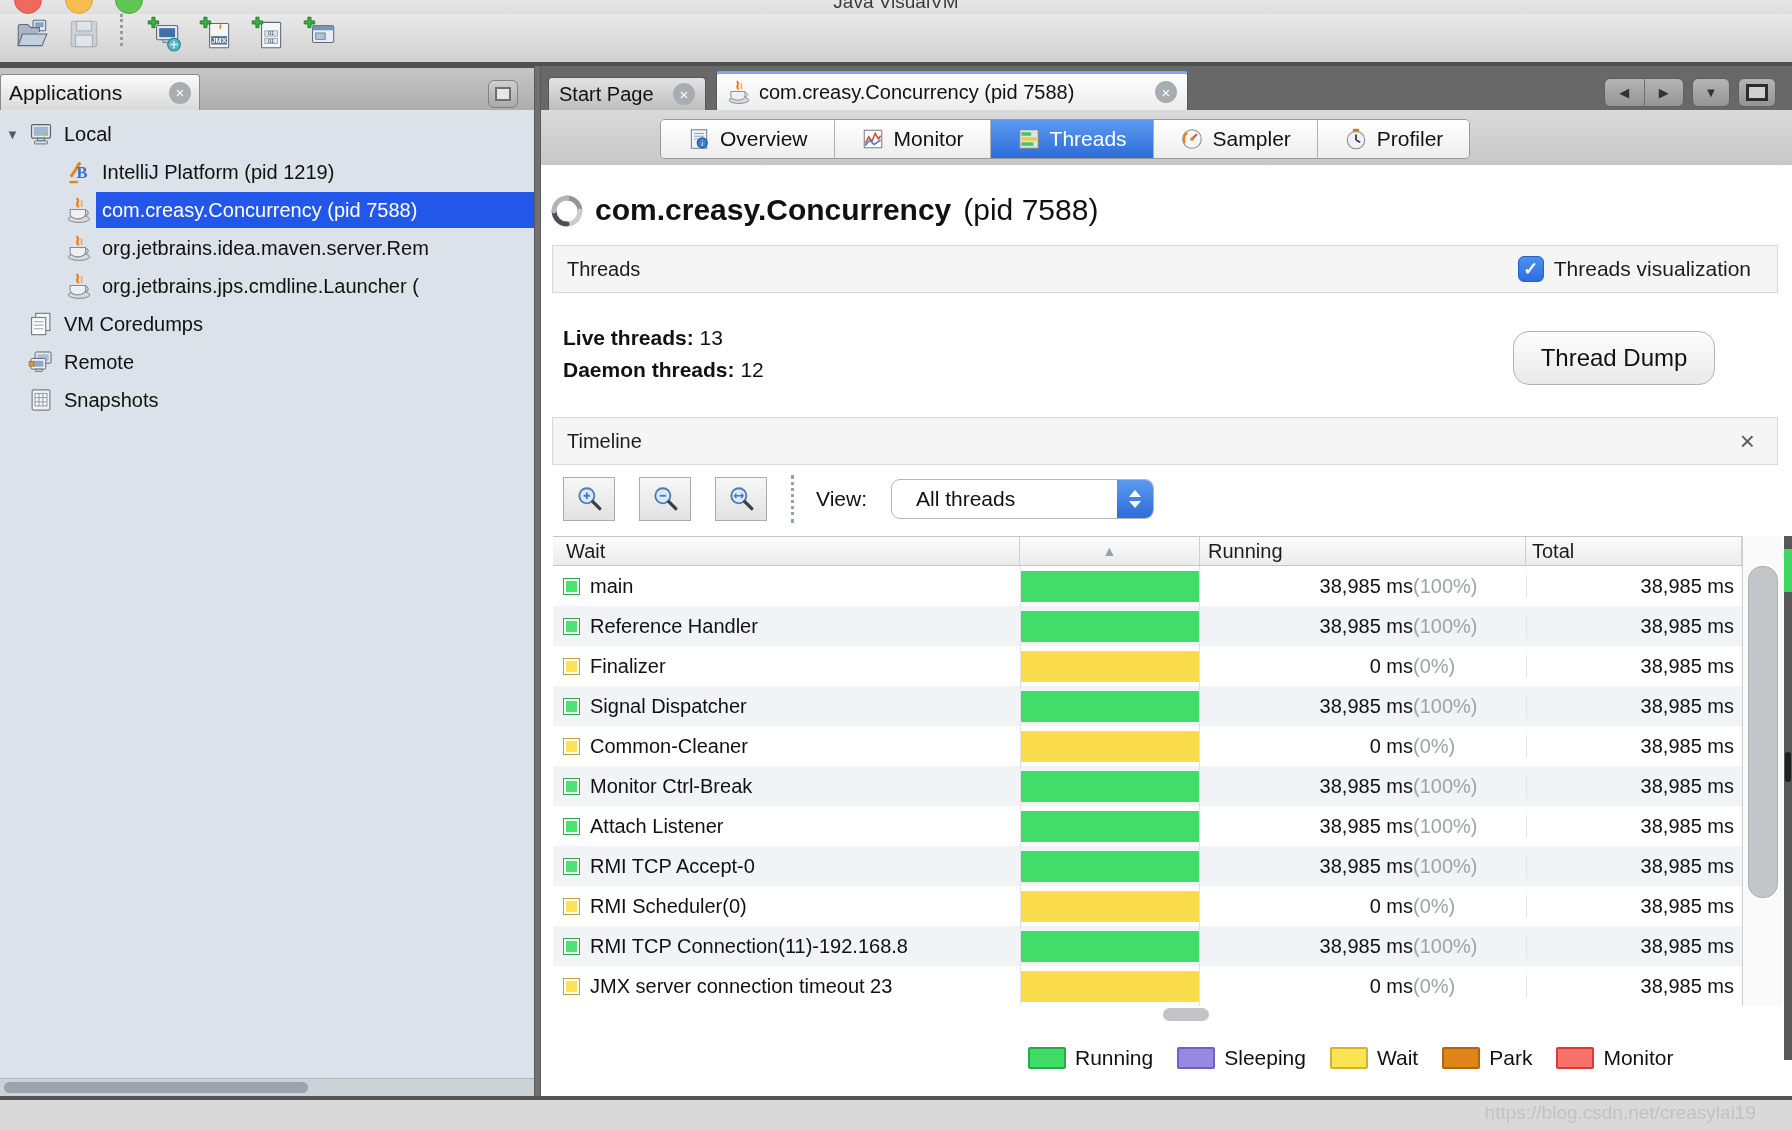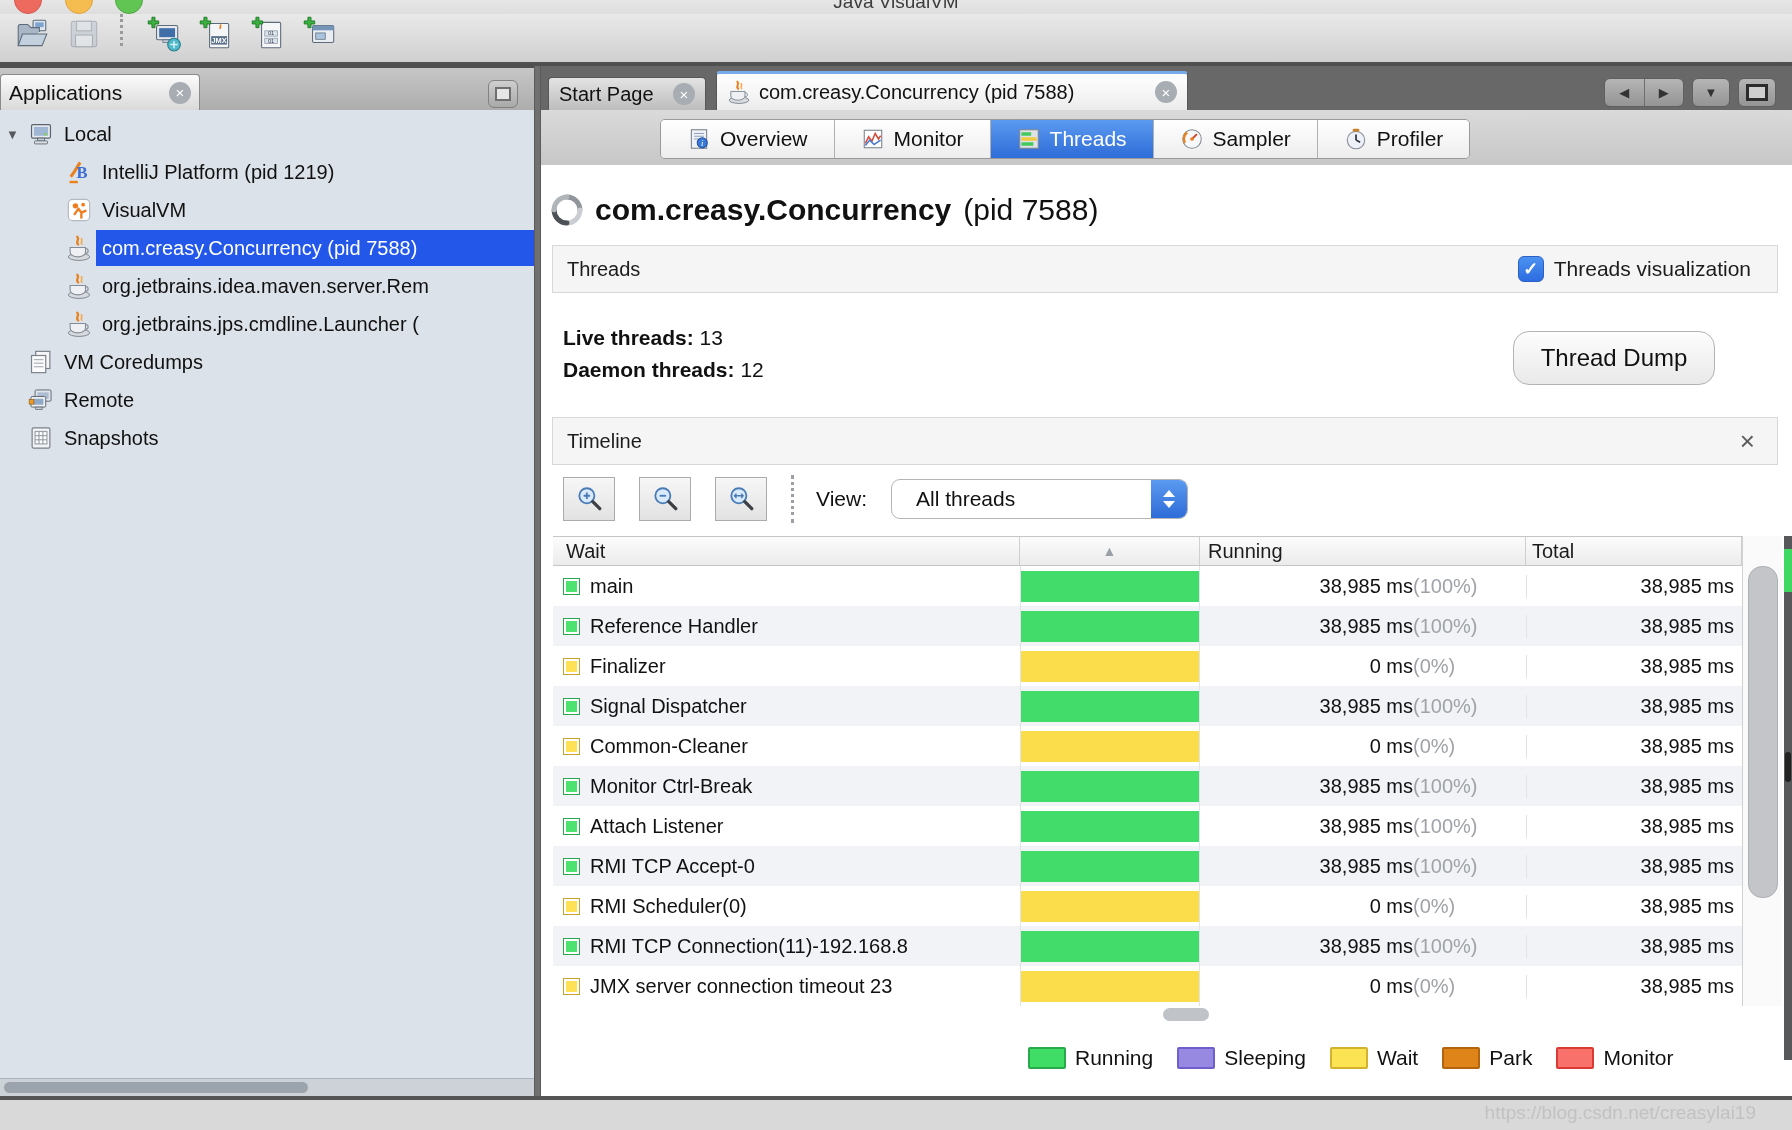--- a/index.html
+++ b/index.html
@@ -73,21 +73,21 @@
   
   #subtab-strip{left:541px;top:110px;width:1251px;height:55px;background:linear-gradient(#dadada,#c7c7c7)}
   #main-white{left:541px;top:165px;width:1251px;height:931px;background:#fff}
   #subtabs{left:660px;top:119px;height:38px;display:flex;border:1px solid #999;border-radius:5px;overflow:hidden}
   .seg{display:flex;align-items:center;gap:9px;padding:0 26px;font-size:21px;
        background:linear-gradient(#ffffff,#ededed);border-left:1px solid #b0b0b0}
   .seg:first-child{border-left:none}
   .seg.selected{background:linear-gradient(#5b9af0,#2e6cd8);color:#fff}
   .seg svg{width:24px;height:24px}
 
-  #app-title{left:551px;top:193px;display:flex;align-items:center;gap:12px}
+  #app-title{left:551px;top:193px;display:flex;align-items:flex-end;gap:12px}
   #app-title svg{width:32px;height:32px}
   #app-title .t1{font-size:30px;font-weight:bold}
   #app-title .t2{font-size:30px}
 
   .section-bar{left:552px;width:1226px;height:48px;background:#f5f5f6;
                border:1px solid #d8d8d8;box-sizing:border-box;display:flex;align-items:center;font-size:20px;color:#1c1c1c}
   #threads-bar{top:245px}
   #timeline-bar{top:417px}
   .section-bar .lbl{margin-left:14px}
   #cb-box{margin-left:auto;width:26px;height:26px;border-radius:6px;
@@ -101,21 +101,21 @@
   #dump-btn{left:1513px;top:331px;width:202px;height:54px;border-radius:16px;
             background:linear-gradient(#fdfdfd,#e9e9e9);border:1px solid #b3b3b3;box-sizing:border-box;
             display:flex;align-items:center;justify-content:center;font-size:24px}
 
   #tl-toolbar{left:563px;top:475px;display:flex;align-items:center}
   .zbtn{width:52px;height:44px;background:linear-gradient(#f7f7f7,#e2e2e2);border:1px solid #ababab;
         box-sizing:border-box;display:flex;align-items:center;justify-content:center;margin-right:24px}
   .zbtn svg{width:28px;height:28px}
   #tl-sep{height:48px;border-left:3px dotted #9aa0a6;margin:0 22px 0 0}
   #view-label{font-size:21px;margin-right:24px}
-  #view-select{width:297px;height:40px;border:1px solid #b5b5b5;border-radius:9px;background:#fff;
+  #view-select{width:263px;height:40px;border:1px solid #b5b5b5;border-radius:9px;background:#fff;
                display:flex;align-items:center;box-sizing:border-box;overflow:hidden}
   #view-value{font-size:21px;margin-left:24px}
   #view-step{margin-left:auto;width:36px;height:100%;background:linear-gradient(#5b9af0,#2e6cd8);
              display:flex;flex-direction:column;align-items:center;justify-content:center;gap:4px}
   .arr-up{width:0;height:0;border-left:6px solid transparent;border-right:6px solid transparent;border-bottom:7px solid #fff}
   .arr-dn{width:0;height:0;border-left:6px solid transparent;border-right:6px solid transparent;border-top:7px solid #fff}
 
   
   #thead{left:553px;top:536px;width:1229px;height:30px;display:flex;
          background:linear-gradient(#fcfcfc,#ebebeb);border-top:1px solid #c6c6c6;border-bottom:1px solid #c6c6c6;
@@ -296,32 +296,20 @@
 
     <span class="ticon">
         <svg viewBox="0 0 22 22" style="width: 26px; height: 26px; display: block;">
           <path d="M4 15 C9 9 9 7 12 3" stroke="#e8821e" stroke-width="2.6" fill="none"></path>
           <path d="M3 19.5 h7" stroke="#e8821e" stroke-width="2"></path>
           <text x="13.5" y="16" text-anchor="middle" font-size="14" font-weight="bold" fill="#3b6fd4" font-family="Liberation Serif,serif">B</text>
         </svg>
       </span>
     <span class="tlabel">IntelliJ Platform (pid 1219)</span>
   </div>
-    <div class="tree-item lvl1">
-
-    <span class="ticon">
-        <svg viewBox="0 0 22 22" style="width: 26px; height: 26px; display: block;">
-          <rect x="2" y="2" width="18" height="18" rx="3.5" fill="#fff" stroke="#b5bac0"></rect>
-          <circle cx="8" cy="7.5" r="2.3" fill="#ef7d20"></circle>
-          <circle cx="14.5" cy="6.5" r="1.6" fill="#ef7d20"></circle>
-          <path d="M10.5 10 l2.5 3.2 v4.3 M10.5 10 l-3.2 4.5 M13 13.2 l3.5-1.5" stroke="#ef7d20" stroke-width="2" fill="none" stroke-linecap="round"></path>
-        </svg>
-      </span>
-    <span class="tlabel">VisualVM</span>
-  </div>
     <div class="tree-item lvl1 selected">
     <div class="sel-bg"></div>
 
     <span class="ticon">
         <svg viewBox="0 0 22 22" style="width: 26px; height: 26px; display: block;">
           <ellipse cx="11" cy="18.5" rx="9" ry="3" fill="#d7dbe0" stroke="#7d838c" stroke-width="0.8"></ellipse>
           <path d="M3.5 10.5 h13 v4.2 a6.5 3.8 0 0 1 -13 0 z" fill="#eef0f3" stroke="#868c95" stroke-width="0.9"></path>
           <path d="M16.5 11.5 c3 .2 3 3.8 0 4" fill="none" stroke="#868c95" stroke-width="0.9"></path>
           <path d="M9.5 1.5 c2.5 2.6 -2 3.8 .8 6.6" fill="none" stroke="#e8821e" stroke-width="1.9" stroke-linecap="round"></path>
           <path d="M13 3.2 c1.6 1.8 -1.3 2.7 .5 4.6" fill="none" stroke="#f5a94f" stroke-width="1.4" stroke-linecap="round"></path>

